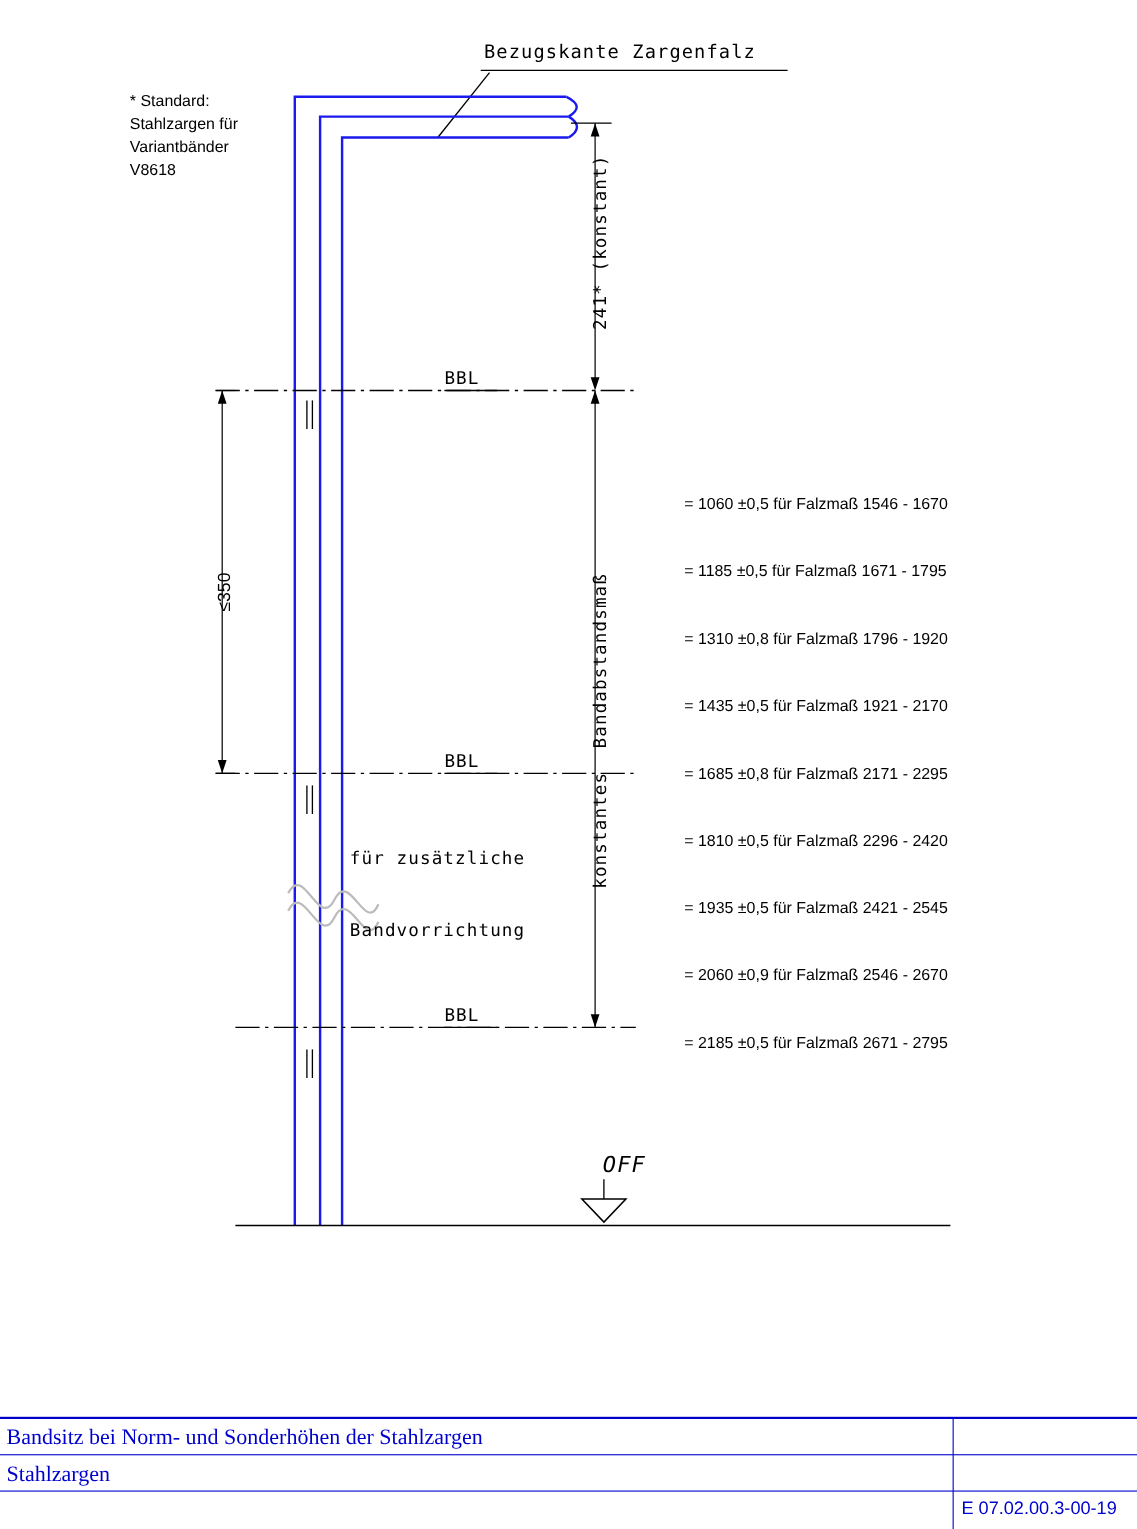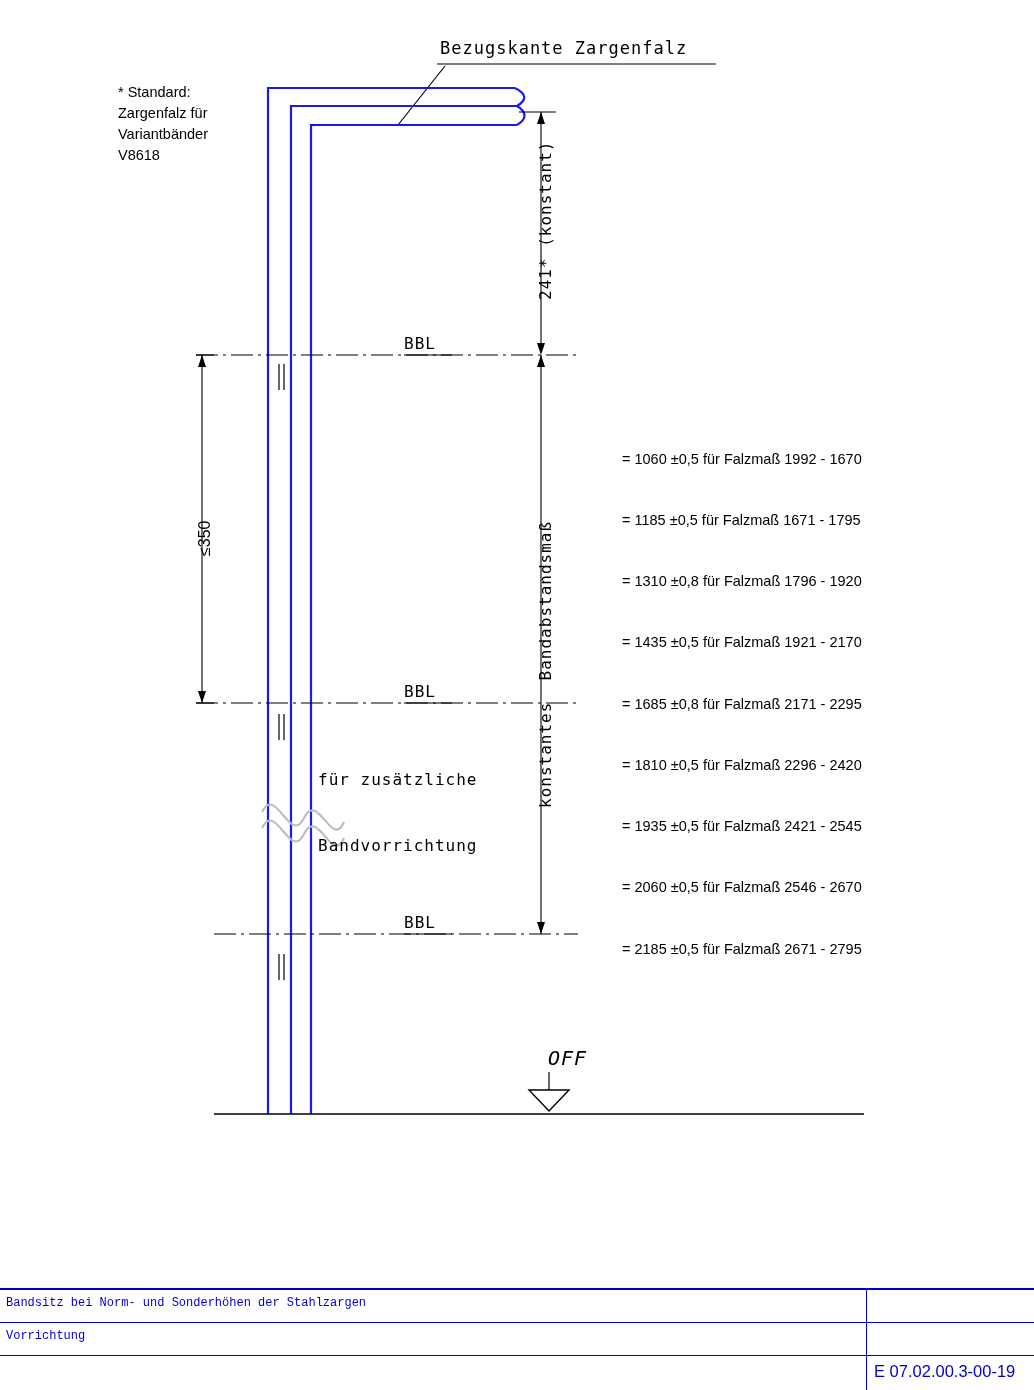--- a/index.html
+++ b/index.html
@@ -56,23 +56,23 @@
     position: relative;
     height: 33px;
     box-sizing: border-box;
     border-bottom: 1.5px solid #0000cc;
   }
   .tb-row:last-child { border-bottom: none; }
   .tb-left {
     position: absolute;
     left: 6px;
     top: 6px;
-    font-size: 12px;
+    font-size: 20px;
     color: #0000cc;
-    font-family: Liberation Mono, monospace;
+    font-family: Liberation Serif, serif;
     white-space: pre;
   }
   .tb-right {
     position: absolute;
     left: 874px;
     top: 6px;
     font-size: 16.5px;
     color: #0000cc;
     font-family: Liberation Sans, sans-serif;
     white-space: pre;
@@ -174,21 +174,21 @@
       <line x1="404" y1="355" x2="452" y2="355"></line>
       <line x1="404" y1="703" x2="452" y2="703"></line>
       <line x1="404" y1="934" x2="452" y2="934"></line>
     </g>
   </svg>
 
   <div class="abs t-mono" style="left:440px; top:38px; font-size:17px;">Bezugskante Zargenfalz</div>
 
   <div class="abs" style="left:118px; top:82px; width:150px; line-height:21px;">
     <div class="t-sans">* Standard:</div>
-    <div class="t-sans">Zargenfalz für</div>
+    <div class="t-sans">Stahlzargen für</div>
     <div class="t-sans">Variantbänder</div>
     <div class="t-sans">V8618</div>
   </div>
 
   <div class="abs t-mono rot90" style="left:536px; top:300px;">241* (konstant)</div>
 
   <div class="abs t-sans rot90" style="left:196px; top:556px; font-size:16px;">≤350</div>
 
   <div class="abs t-mono rot90" style="left:536px; top:808px;">konstantes  Bandabstandsmaß</div>
 
@@ -197,40 +197,40 @@
   <div class="abs t-mono" style="left:404px; top:913px;">BBL</div>
 
   <div class="abs t-mono" style="left:318px; top:725px; line-height:22px;">
     <div>für zusätzliche</div>
     <div>Bandvorrichtung</div>
   </div>
 
   <div class="abs t-mono" style="left:548px; top:1046px; font-style:italic; font-size:20px;">OFF</div>
 
   <div class="value-list">
-    <div>= 1060 ±0,5 für Falzmaß 1992 - 1670</div>
+    <div>= 1060 ±0,5 für Falzmaß 1546 - 1670</div>
     <div>= 1185 ±0,5 für Falzmaß 1671 - 1795</div>
     <div>= 1310 ±0,8 für Falzmaß 1796 - 1920</div>
     <div>= 1435 ±0,5 für Falzmaß 1921 - 2170</div>
     <div>= 1685 ±0,8 für Falzmaß 2171 - 2295</div>
     <div>= 1810 ±0,5 für Falzmaß 2296 - 2420</div>
     <div>= 1935 ±0,5 für Falzmaß 2421 - 2545</div>
-    <div>= 2060 ±0,5 für Falzmaß 2546 - 2670</div>
+    <div>= 2060 ±0,9 für Falzmaß 2546 - 2670</div>
     <div>= 2185 ±0,5 für Falzmaß 2671 - 2795</div>
   </div>
 
   <div id="titleblock">
     <div class="tb-vline"></div>
 
     <div class="tb-row">
       <div class="tb-left">Bandsitz bei Norm- und Sonderhöhen der Stahlzargen</div>
     </div>
 
     <div class="tb-row">
-      <div class="tb-left">Vorrichtung</div>
+      <div class="tb-left">Stahlzargen</div>
     </div>
 
     <div class="tb-row">
       <div class="tb-right">E 07.02.00.3-00-19</div>
     </div>
   </div>
 
 </div>
 
 </body></html>

